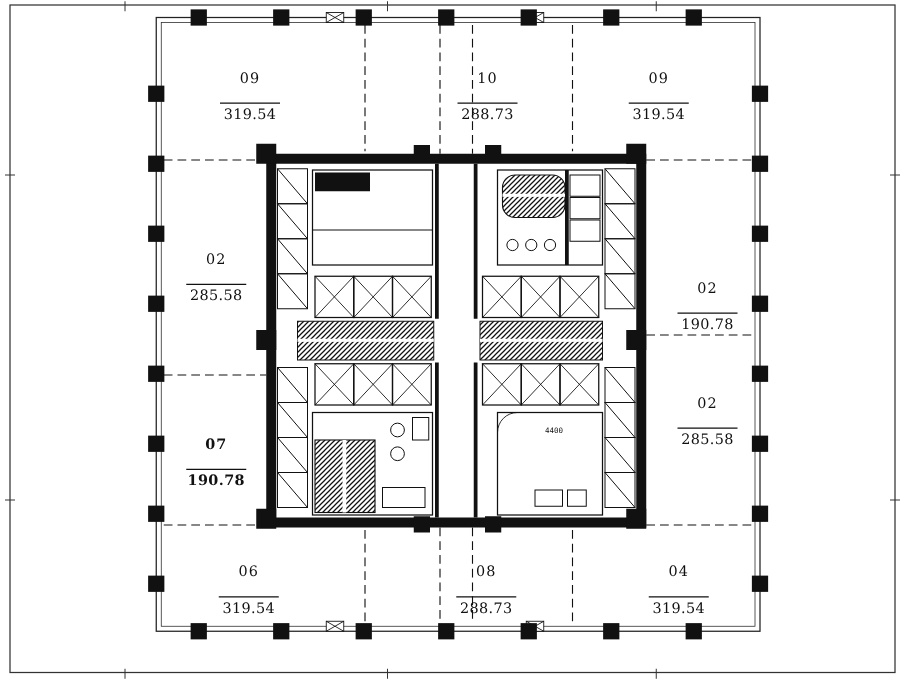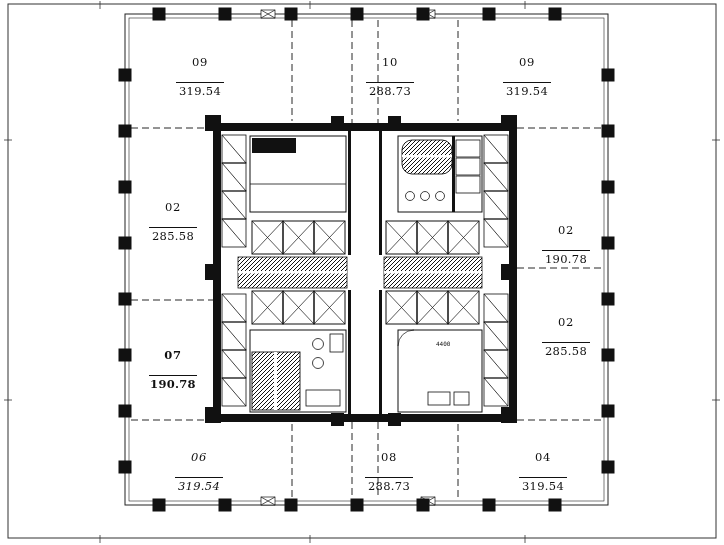--- a/index.html
+++ b/index.html
@@ -293,21 +293,21 @@
     <div class="unit-label" style="left:138px;top:348px;font-weight:bold;">
       <div class="unit-num">07</div>
       <div class="unit-area">190.78</div>
     </div>
 
     <div class="unit-label" style="left:531px;top:315px;">
       <div class="unit-num">02</div>
       <div class="unit-area">285.58</div>
     </div>
 
-    <div class="unit-label" style="left:164px;top:450px;font-style:italic;">
+    <div class="unit-label" style="left:164px;top:450px;">
       <div class="unit-num">06</div>
       <div class="unit-area">319.54</div>
     </div>
 
     <div class="unit-label" style="left:354px;top:450px;">
       <div class="unit-num">08</div>
       <div class="unit-area">288.73</div>
     </div>
 
     <div class="unit-label" style="left:508px;top:450px;">

